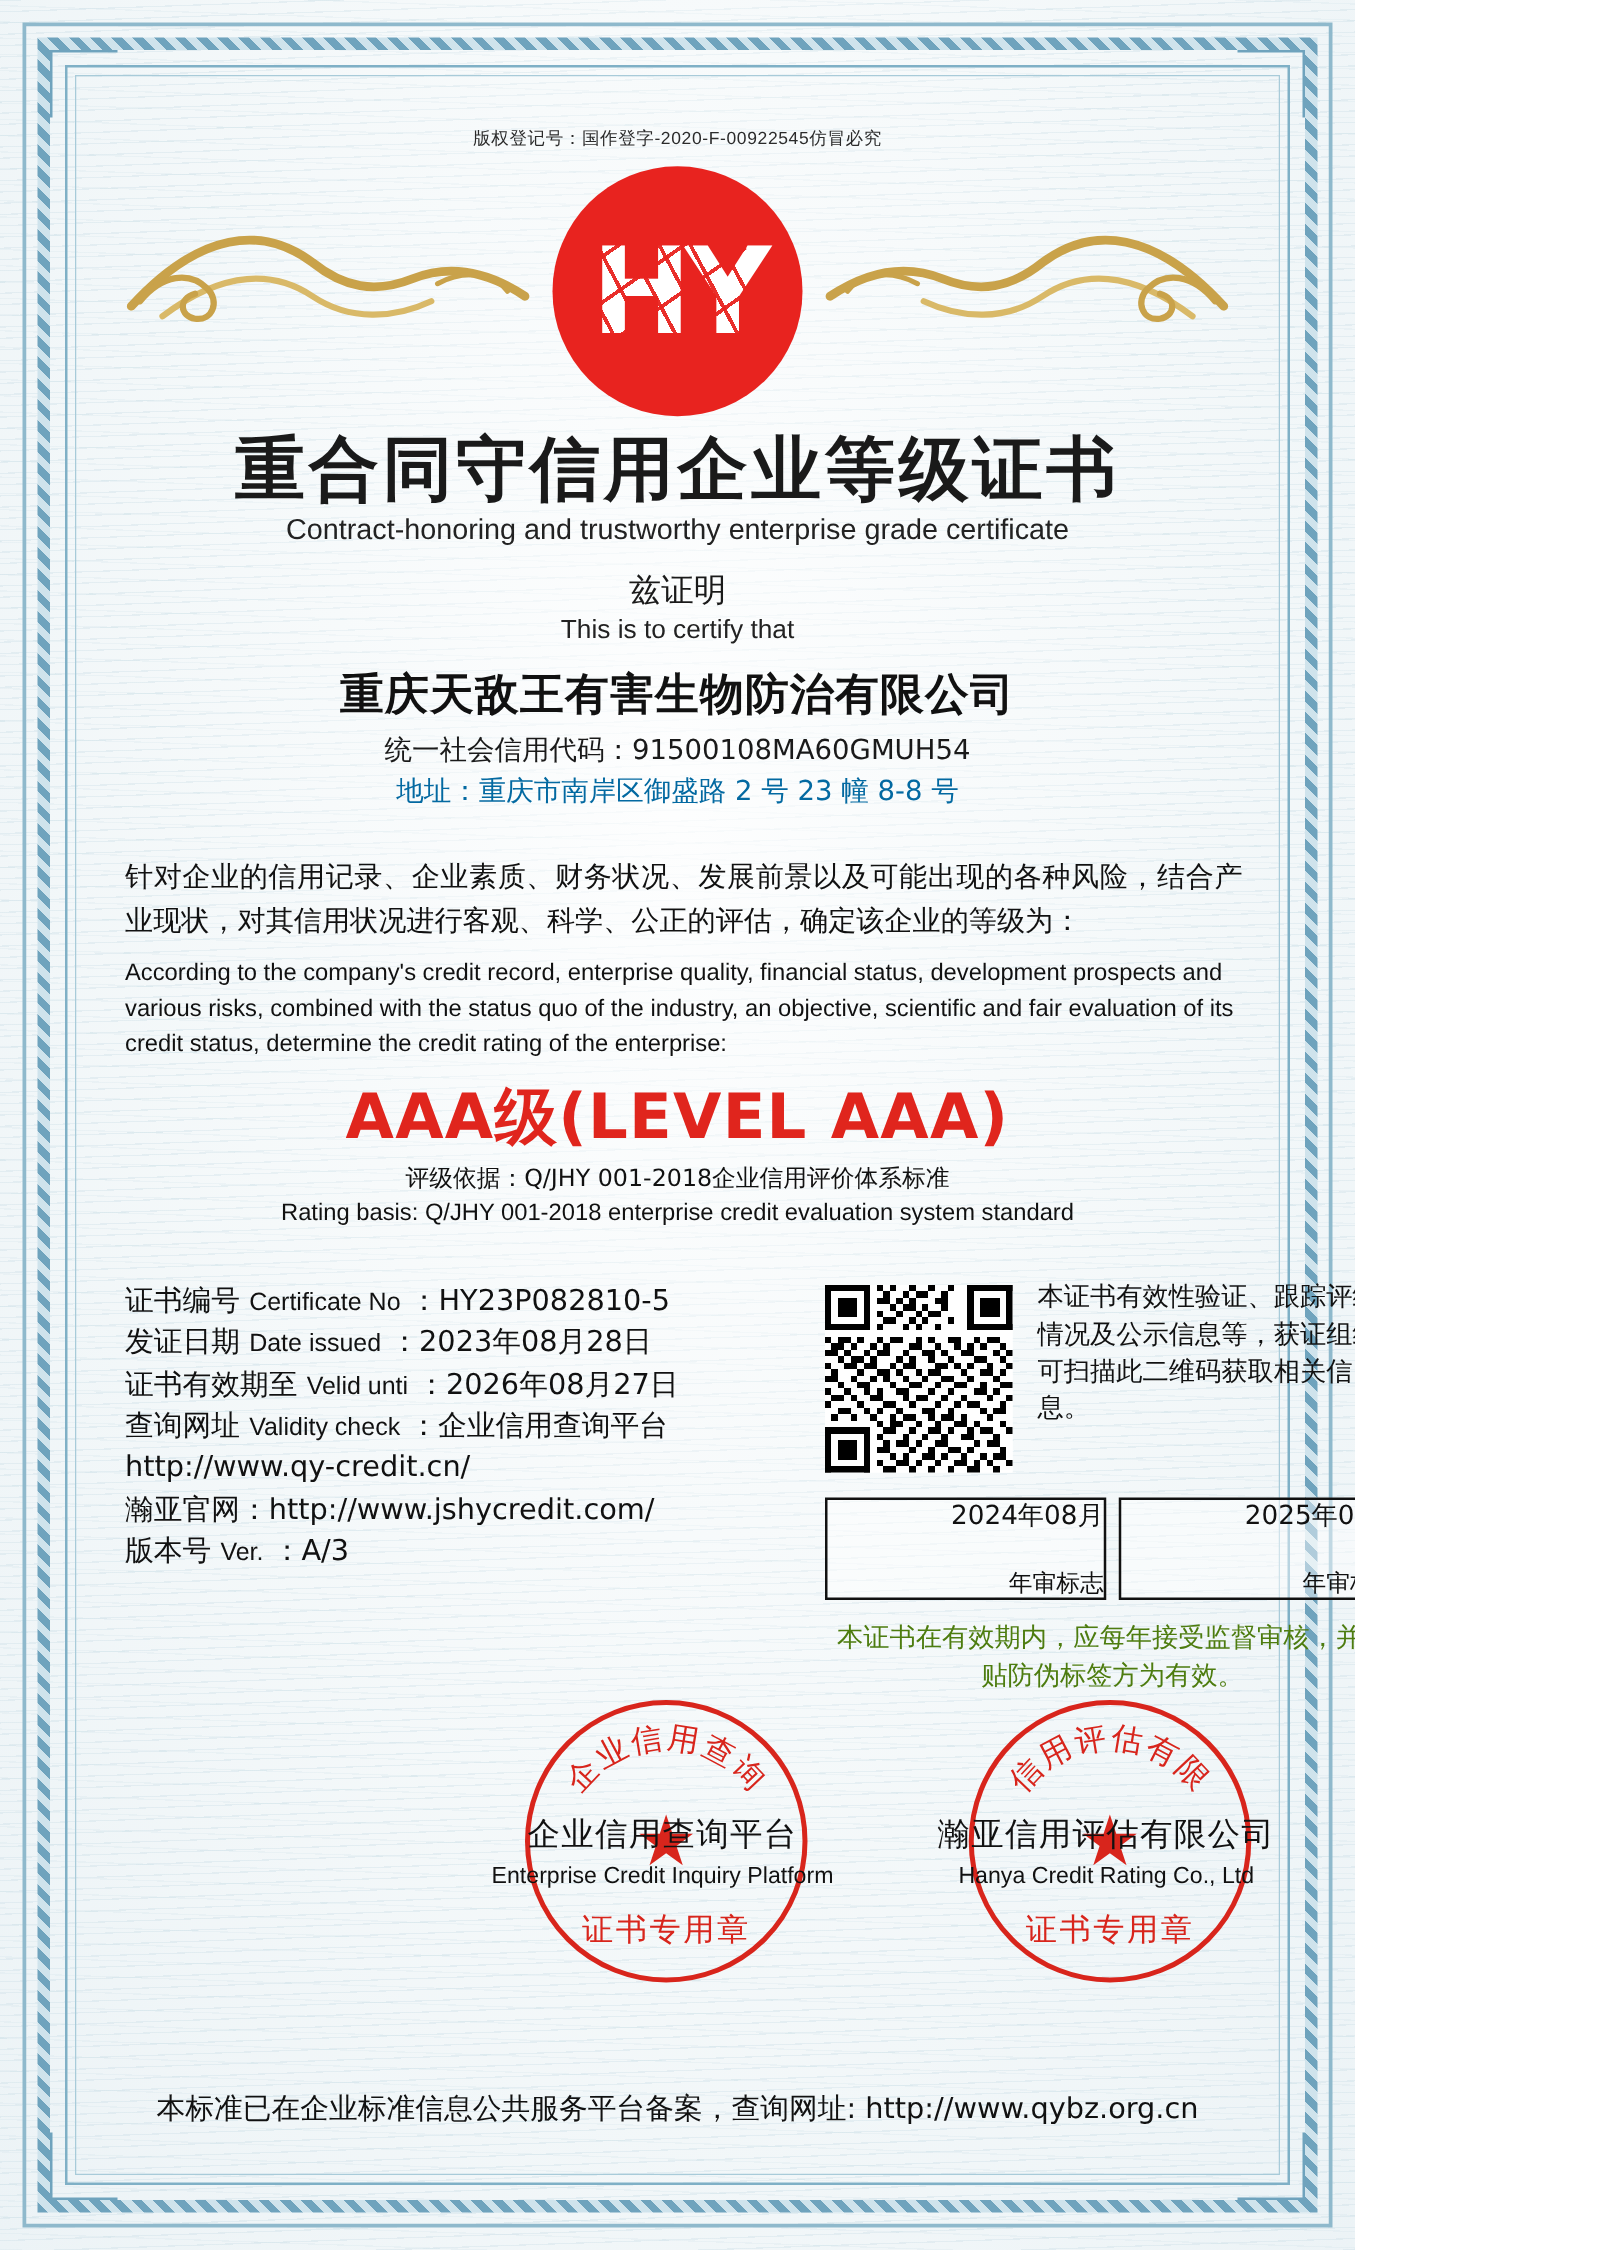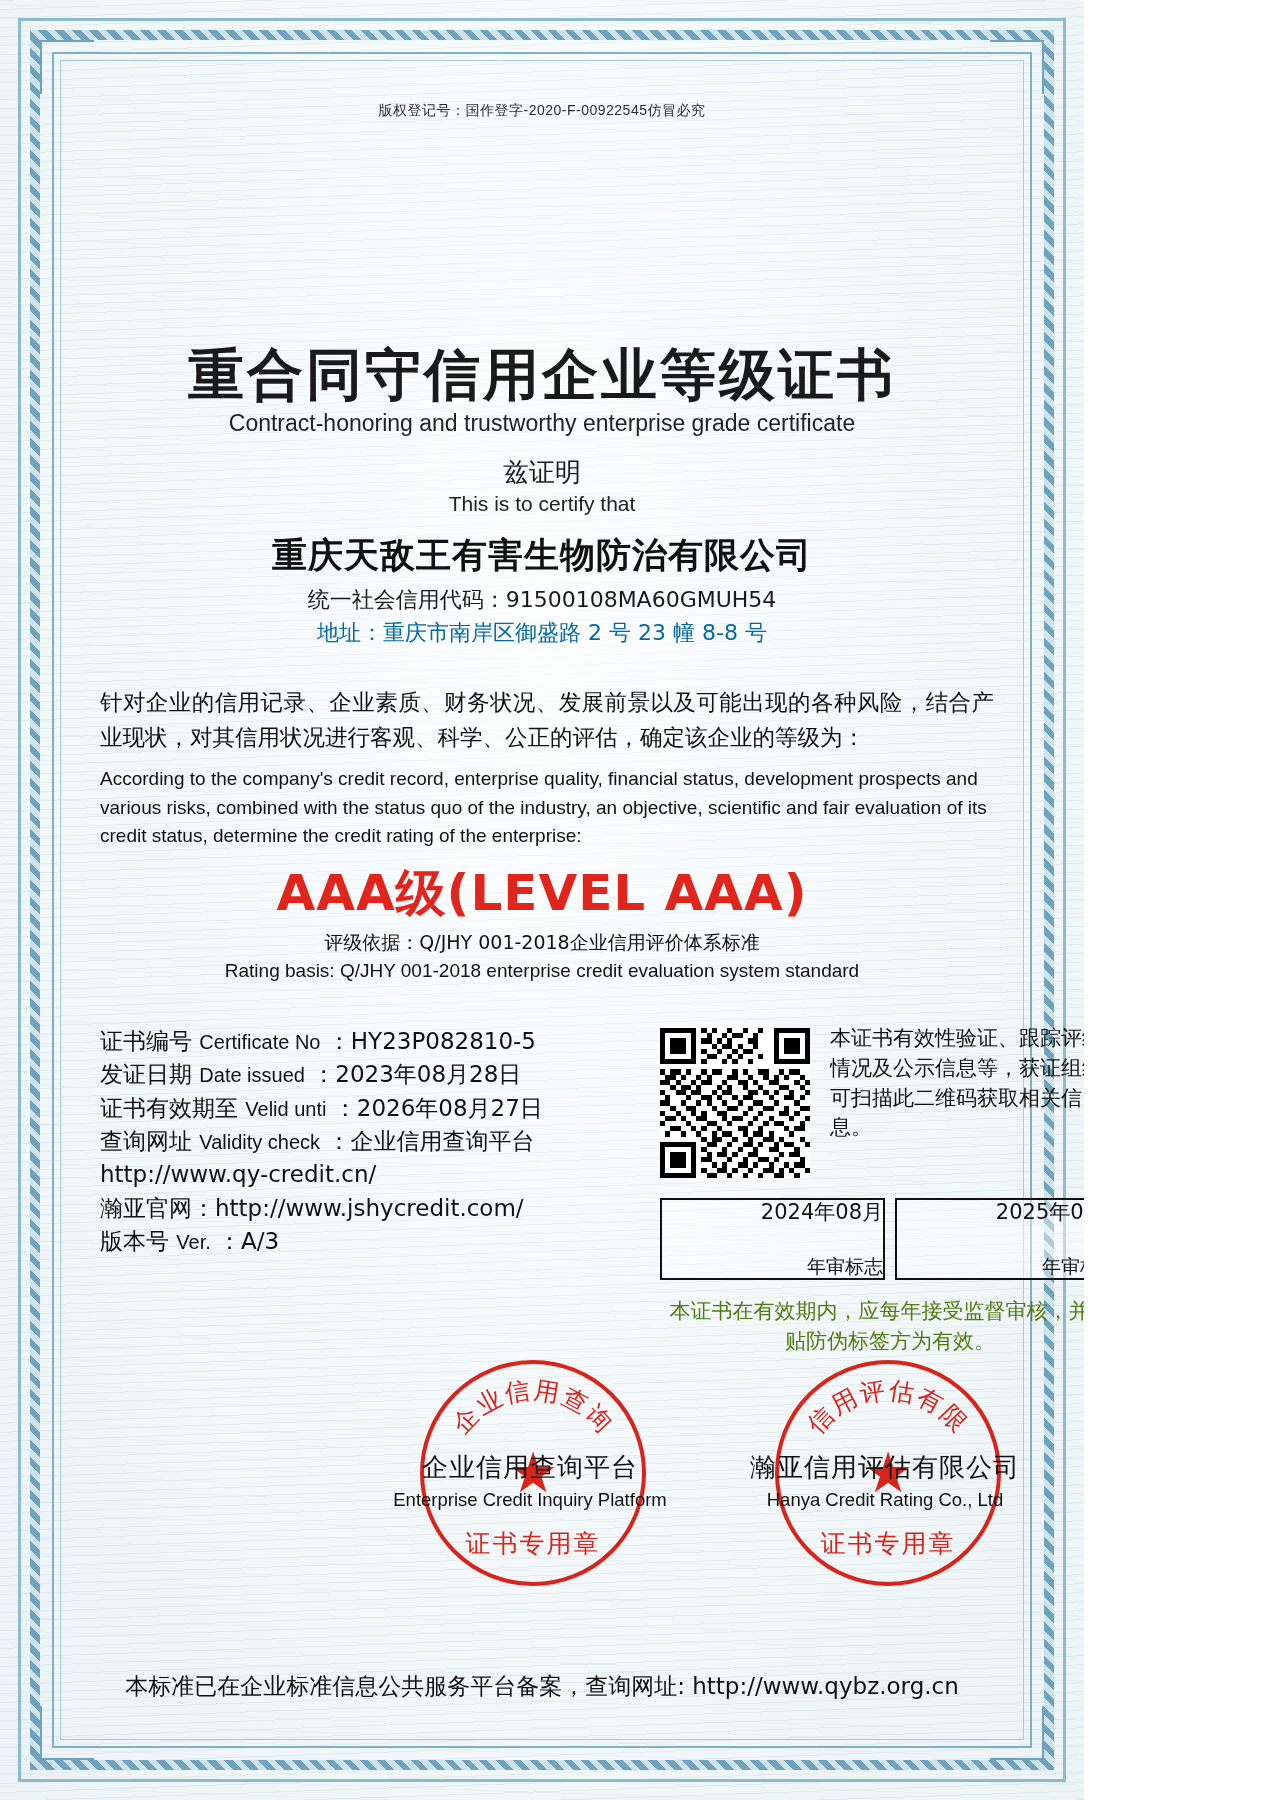--- a/index.html
+++ b/index.html
@@ -411,20 +411,38 @@
   <div class="border-inner2"></div>
   <div class="corner tl"></div>
   <div class="corner tr"></div>
   <div class="corner bl"></div>
   <div class="corner br"></div>
 
   <div class="content">
 
     <div class="copyright-line">版权登记号：国作登字-2020-F-00922545仿冒必究</div>
 
+    <div class="emblem-row">
+      <svg class="flourish left" viewBox="0 0 330 110">
+        <path d="M5 70 C 60 10, 110 5, 150 35 C 175 55, 200 60, 230 48 C 260 36, 290 42, 320 62" fill="none" stroke="#c9a24a" stroke-width="7" stroke-linecap="round"></path>
+        <path d="M30 78 C 80 40, 120 42, 150 62 C 180 82, 215 80, 245 66" fill="none" stroke="#d9b968" stroke-width="5" stroke-linecap="round"></path>
+        <path d="M12 66 C 30 44, 52 42, 66 56 C 76 66, 70 82, 56 80 C 44 78, 42 64, 56 60" fill="none" stroke="#c9a24a" stroke-width="5" stroke-linecap="round"></path>
+        <path d="M250 52 C 272 40, 296 44, 306 58" fill="none" stroke="#c9a24a" stroke-width="4" stroke-linecap="round"></path>
+      </svg>
+      <svg class="flourish right" viewBox="0 0 330 110">
+        <path d="M5 70 C 60 10, 110 5, 150 35 C 175 55, 200 60, 230 48 C 260 36, 290 42, 320 62" fill="none" stroke="#c9a24a" stroke-width="7" stroke-linecap="round"></path>
+        <path d="M30 78 C 80 40, 120 42, 150 62 C 180 82, 215 80, 245 66" fill="none" stroke="#d9b968" stroke-width="5" stroke-linecap="round"></path>
+        <path d="M12 66 C 30 44, 52 42, 66 56 C 76 66, 70 82, 56 80 C 44 78, 42 64, 56 60" fill="none" stroke="#c9a24a" stroke-width="5" stroke-linecap="round"></path>
+        <path d="M250 52 C 272 40, 296 44, 306 58" fill="none" stroke="#c9a24a" stroke-width="4" stroke-linecap="round"></path>
+      </svg>
+
+      <div class="logo-circle">
+        <span class="logo-mark">HY</span>
+      </div>
+    </div>
 
     <div class="title-cn">重合同守信用企业等级证书</div>
     <div class="title-en">Contract-honoring and trustworthy enterprise grade certificate</div>
 
     <div class="certify-cn">兹证明</div>
     <div class="certify-en">This is to certify that</div>
 
     <div class="company-name">重庆天敌王有害生物防治有限公司</div>
     <div class="company-code">统一社会信用代码：91500108MA60GMUH54</div>
     <div class="company-addr">地址：重庆市南岸区御盛路 2 号 23 幢 8-8 号</div>

